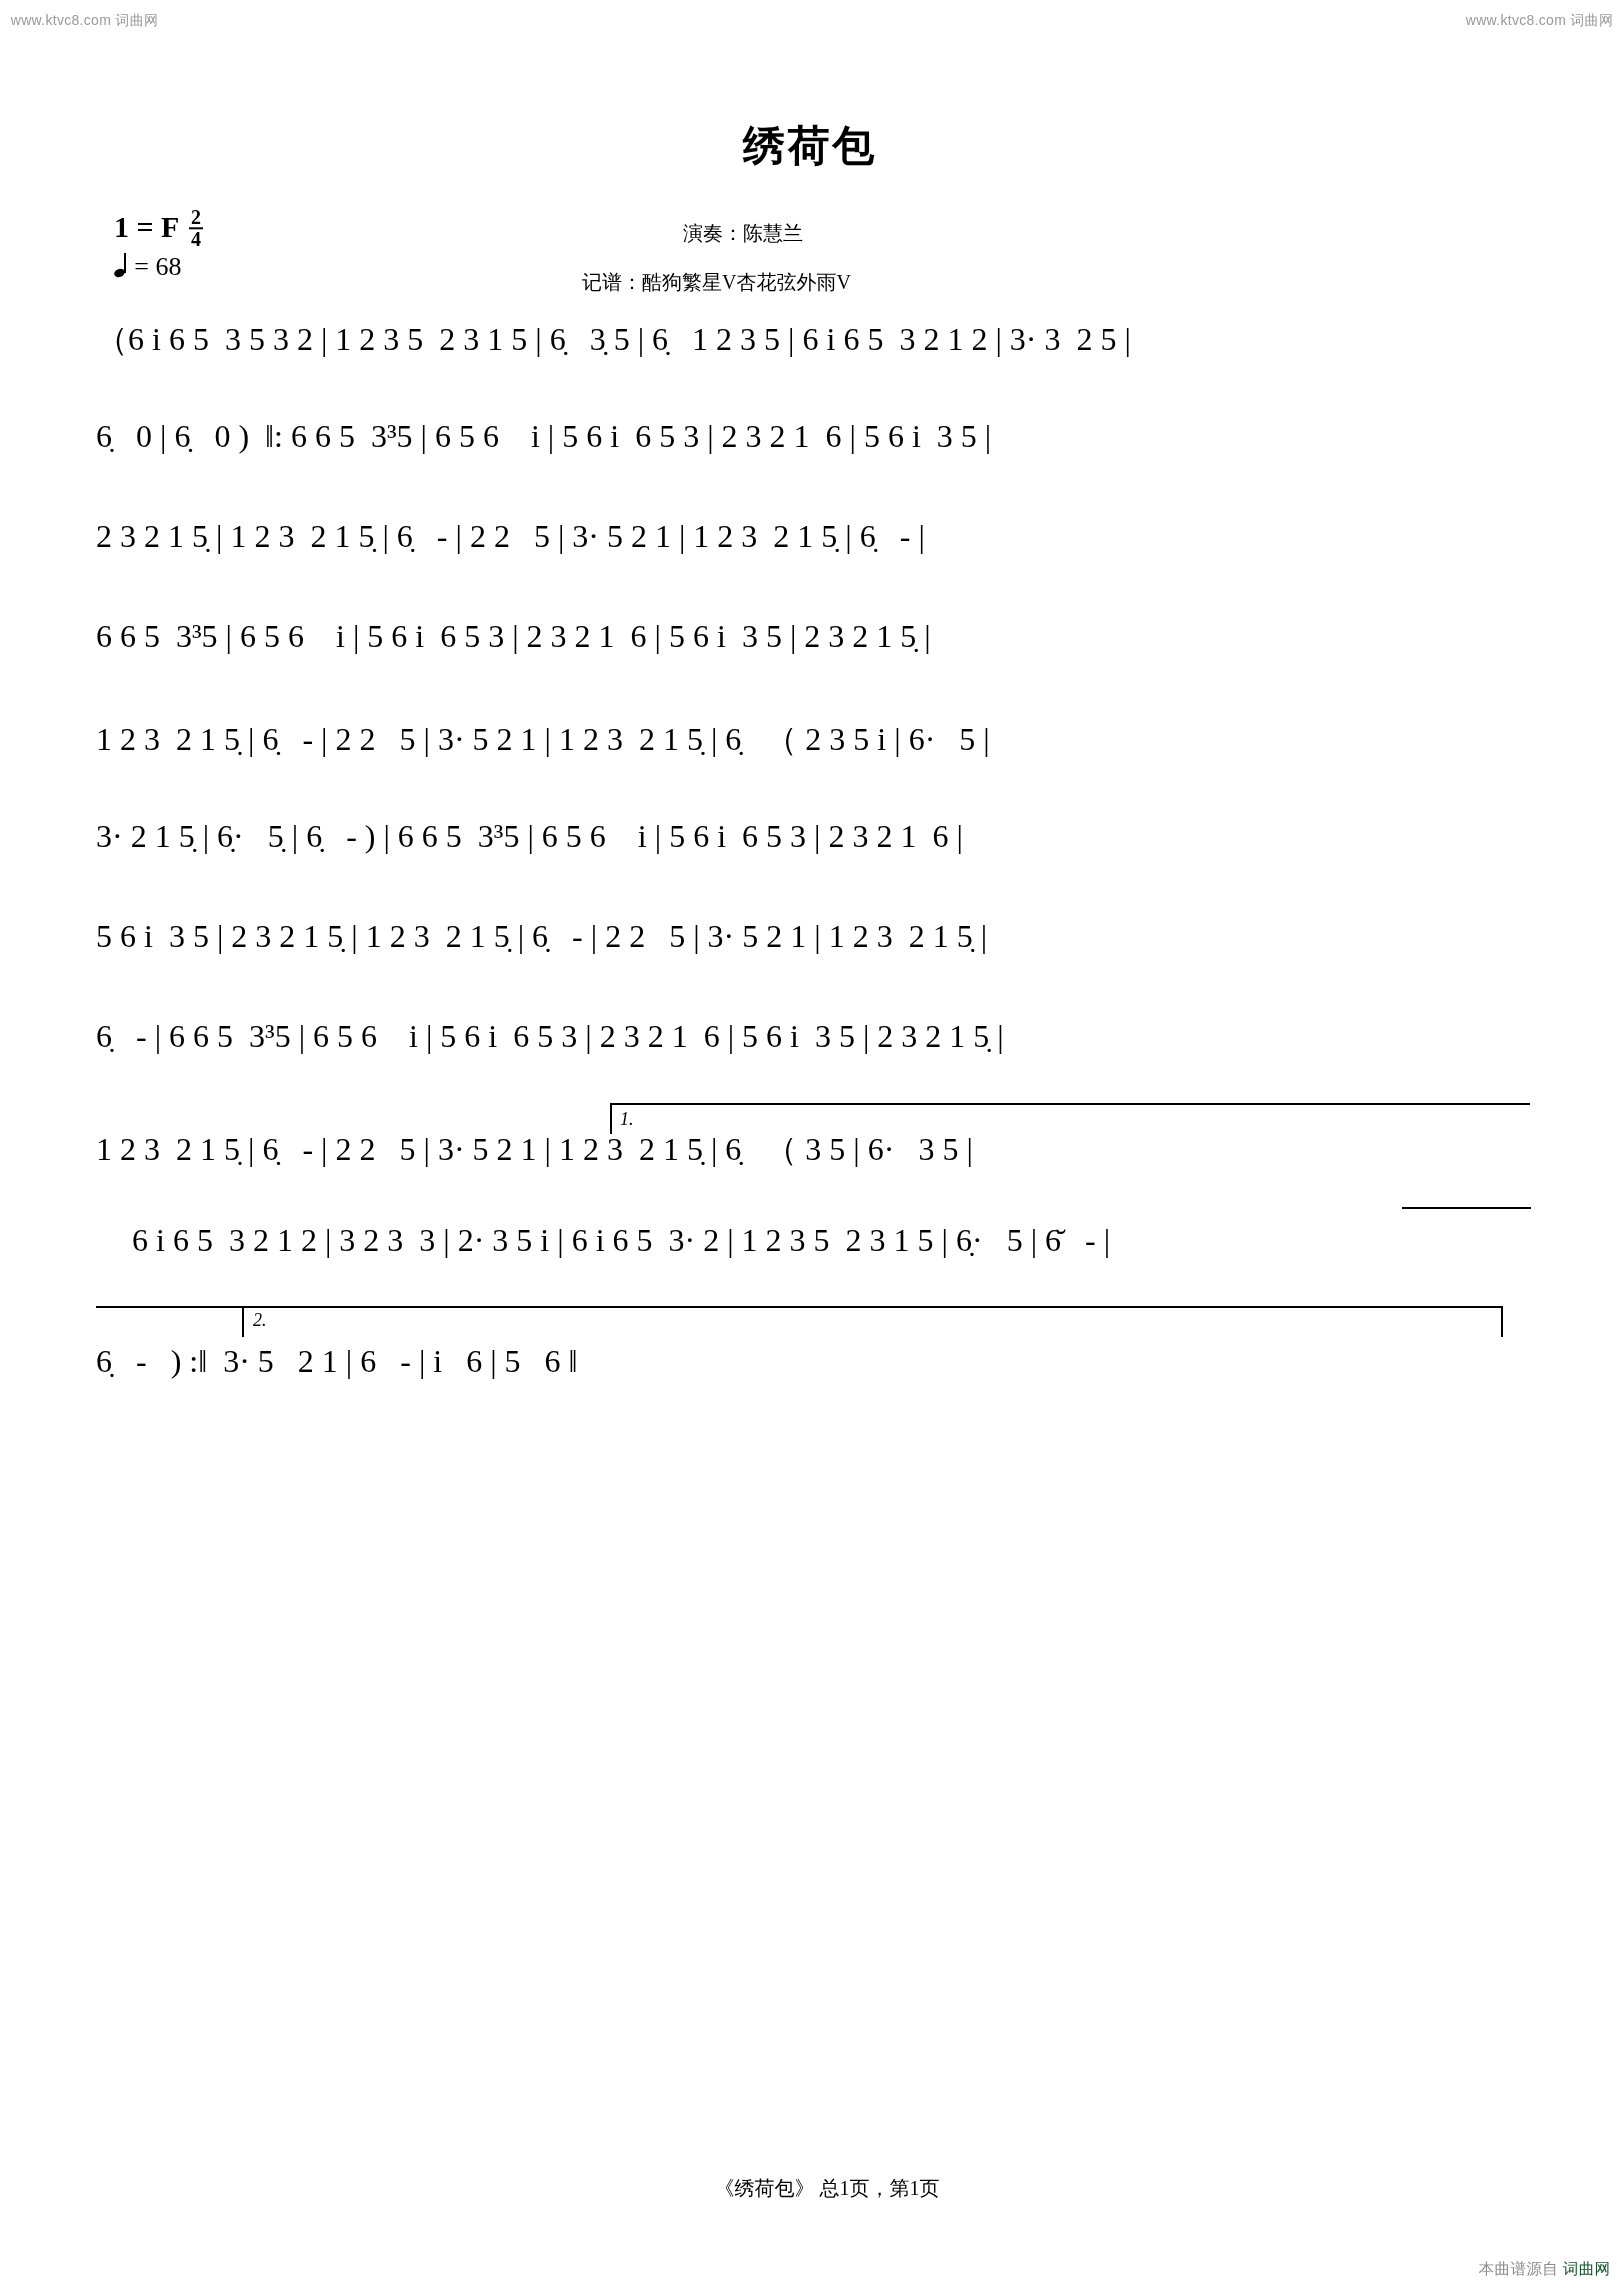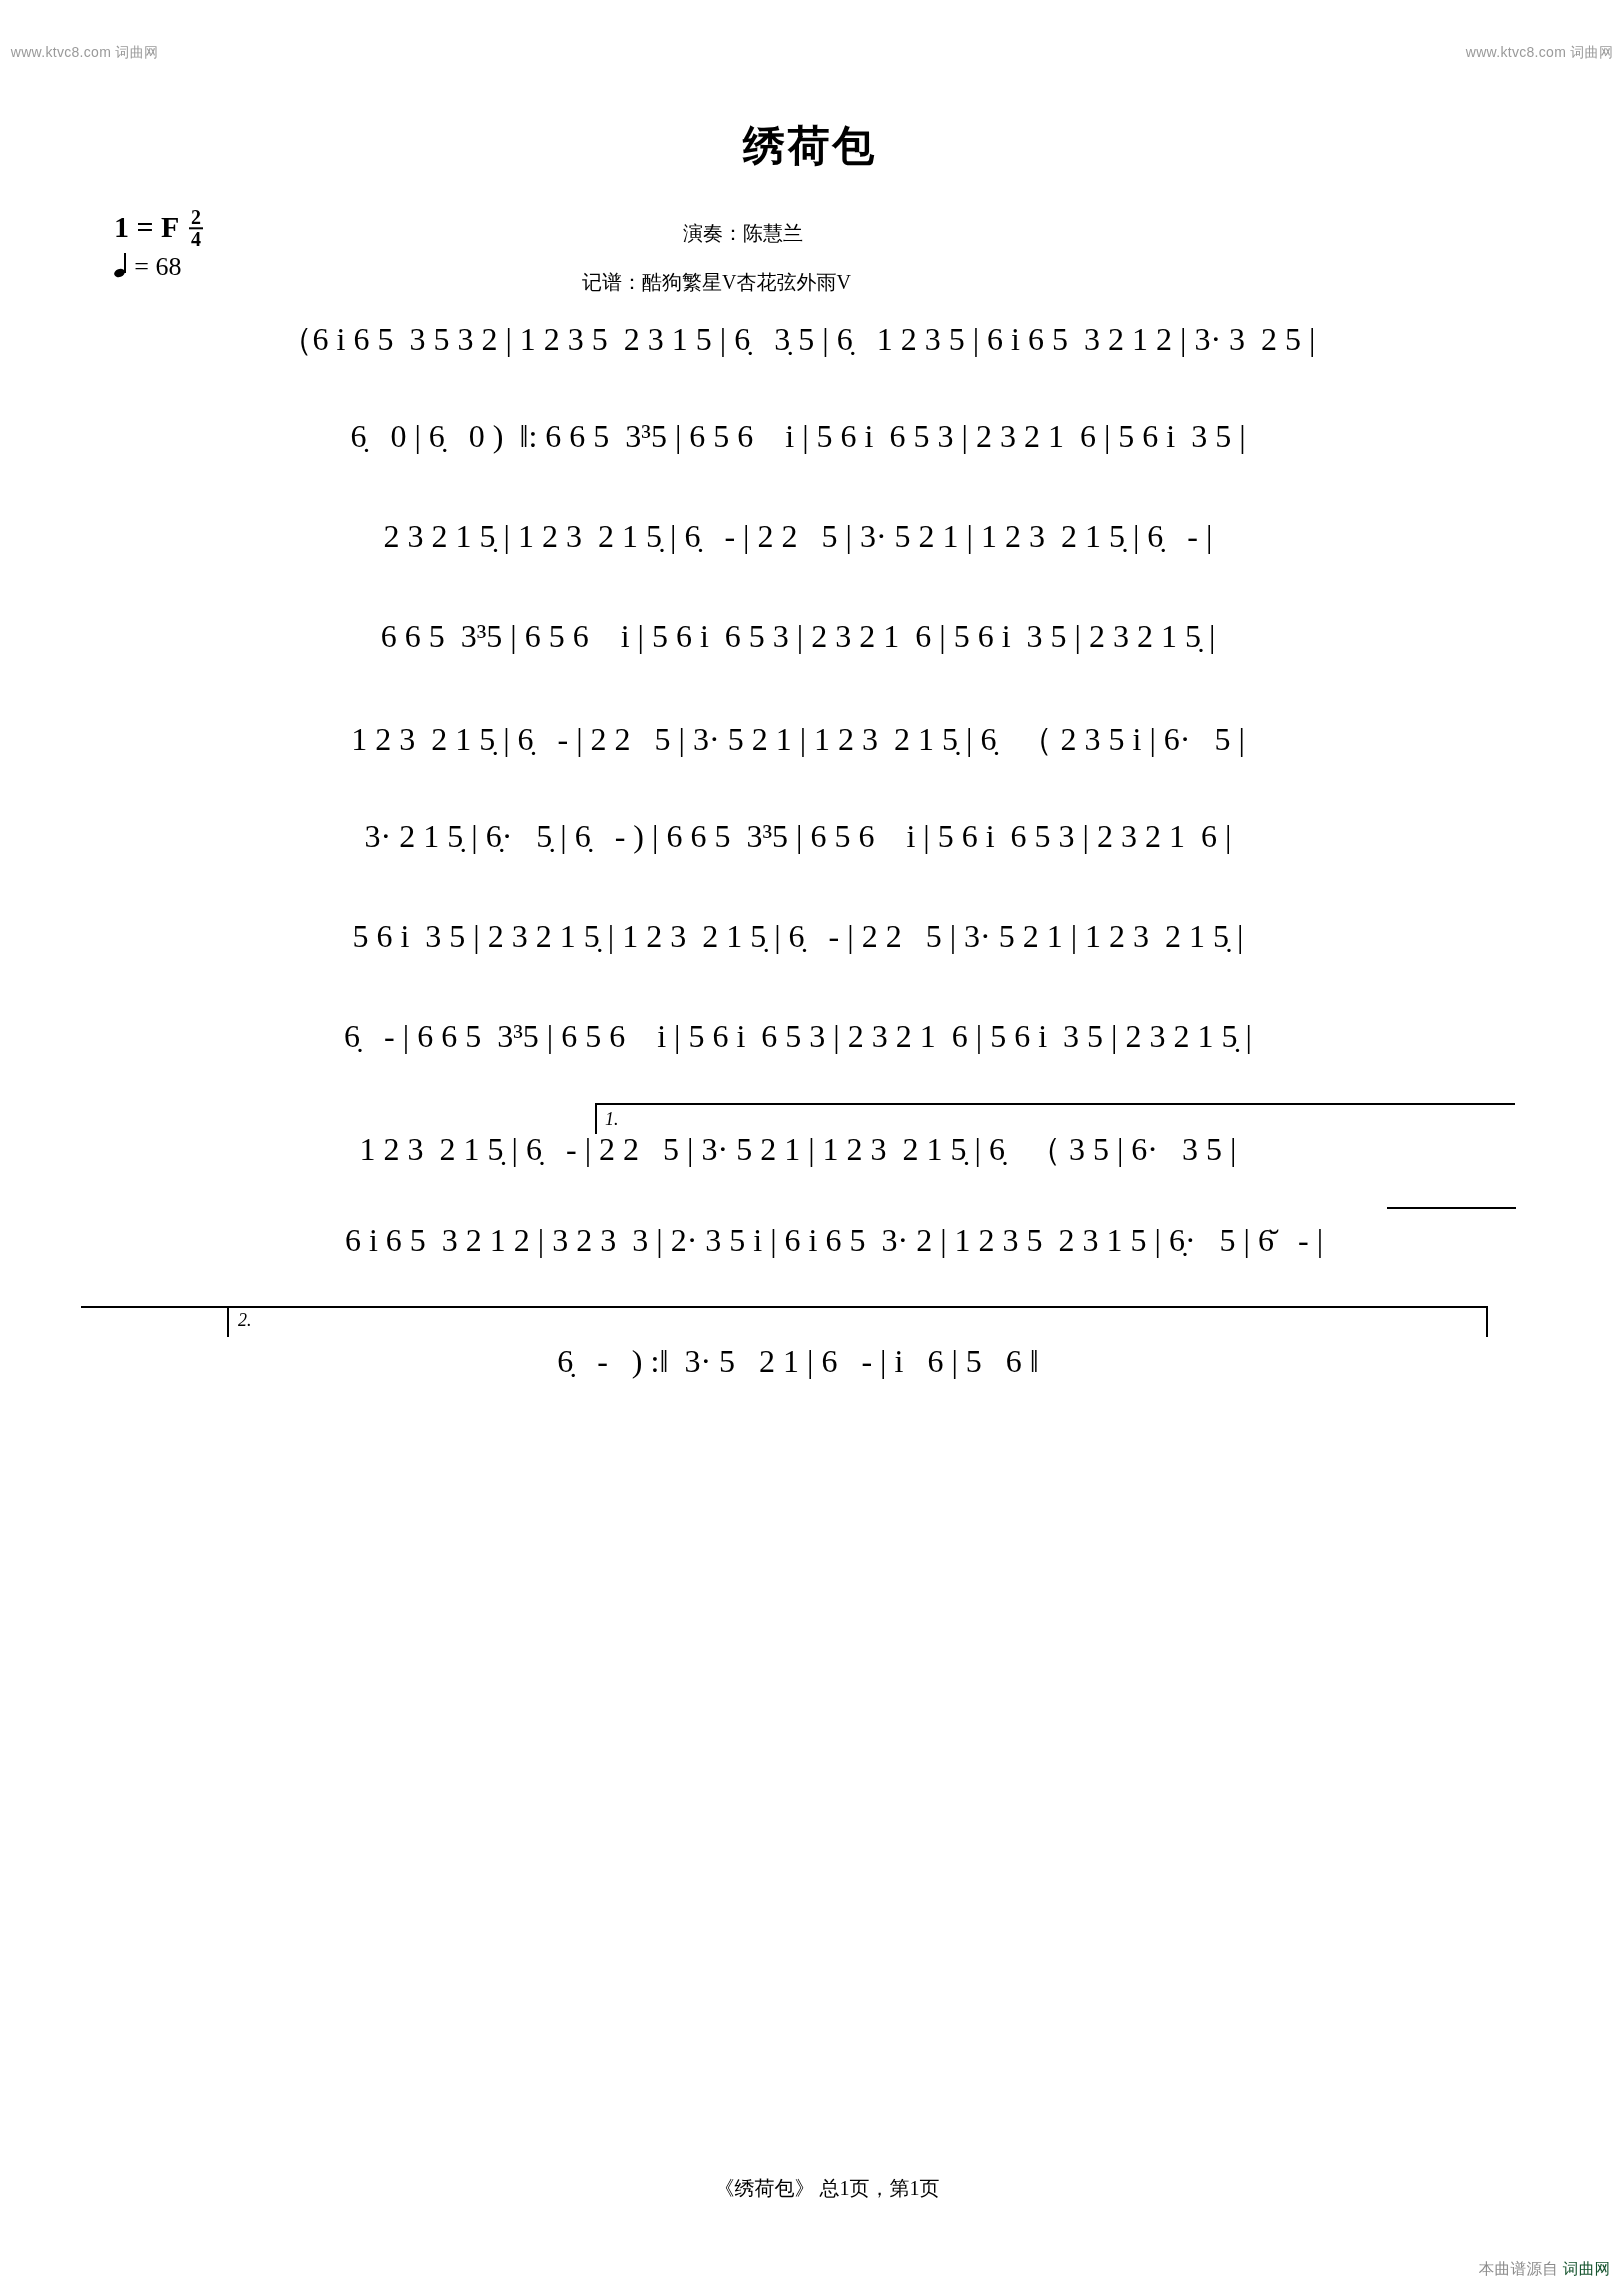--- a/index.html
+++ b/index.html
@@ -23,21 +23,20 @@
     background: #fff;
   }
   
   .wm {
     position: absolute;
     font-family: "Liberation Sans", sans-serif;
     font-size: 14px;
     color: #9a9a9a;
     white-space: nowrap;
     letter-spacing: 0.3px;
-    margin-top: 32px;
   }
   .wm-tl { left: 10.8px; top: 12px; }
   .wm-tr { right: 10.8px; top: 12px; }
   .wm-br { right: 13.5px; bottom: 15px; font-size: 15.6px; color: #8d8d8d;}
   .wm-br .red { color: #14532d; }
 
   
   .title {
     position: absolute;
     top: 118px;
@@ -109,24 +108,23 @@
     content: "";
     position: absolute;
     left: 9.5px; bottom: 5.4px;
     width: 2px; height: 20px;
     background: #000;
   }
 
   
   .score {
     position: absolute;
-    left: 81px;
+    left: 96px;
     top: 318px;
     width: 1434px;
-    text-align: center;
   }
   .sysrow {
     position: relative;
     height: 100px;
     font-size: 31px;
     font-family: "Liberation Serif", serif;
     white-space: nowrap;
   }
   .hline {
     position: absolute;

